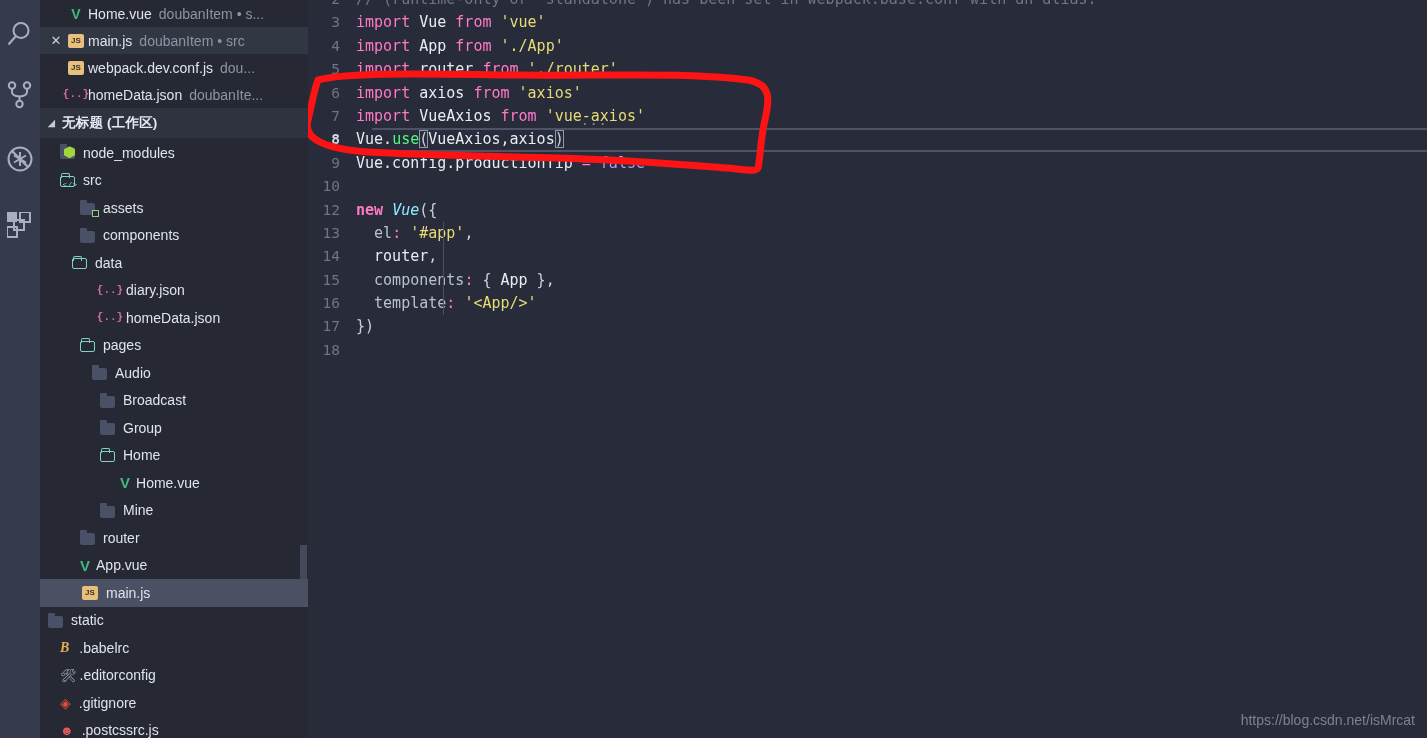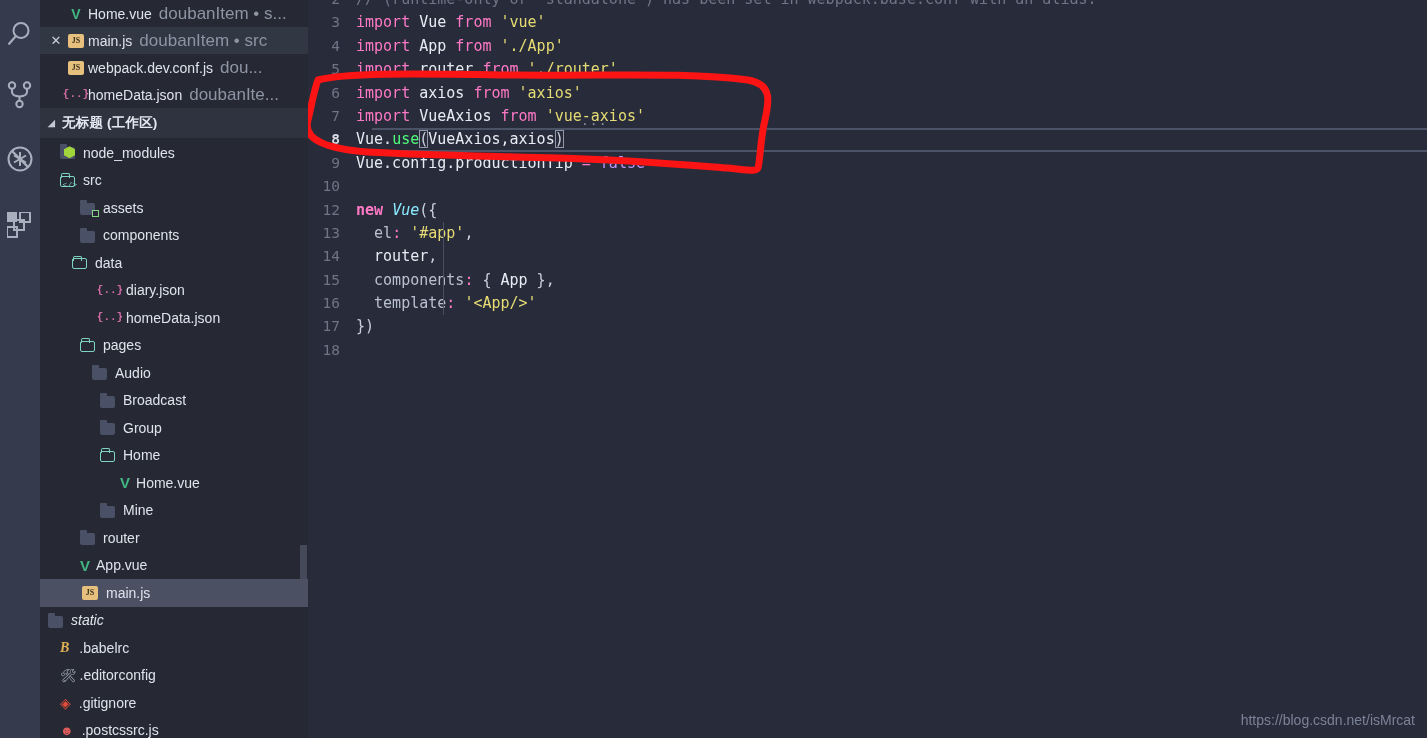--- a/index.html
+++ b/index.html
@@ -45,26 +45,26 @@
   }
   .oe-close.blank { visibility: hidden; }
   .fic {
     width: 20px; flex: 0 0 20px; text-align: center;
     font-size: 10px; font-weight: bold; line-height: 1;
     display: inline-flex; align-items: center; justify-content: center;
   }
   .fic-js {
     background: #e8c07d; color: #3a3320;
     width: 16px; height: 14px; border-radius: 2px;
-    font-size: 8px; font-family: Liberation Serif, serif;
+    font-size: 8px; font-family: Liberation Sans, sans-serif;
   }
   .fic-json { color: #d16ba5; font-family: "Liberation Mono", monospace; font-size: 11px; }
   .fic-vue { color: #41b883; font-size: 14px; font-weight: 700; }
   .oe-name { color: #dfe3ec; margin-left: 2px; }
-  .oe-path { color: #8e94a4; margin-left: 7px; font-size: 17px; }
+  .oe-path { color: #8e94a4; margin-left: 7px; font-size: 14px; }
 
   .ws-header {
     height: 30px; display: flex; align-items: center;
     background: #2f3340; color: #e4e8f0;
     font-size: 13.5px; font-weight: 700; padding-left: 8px;
     letter-spacing: .2px;
   }
   .ws-caret {
     display: inline-block; width: 14px; color: #c2c8d4; font-size: 9px;
   }
@@ -366,21 +366,21 @@
         <span class="tree-label">App.vue</span>
       </div>
 
       <div class="tree-row selected" style="padding-left:40px;">
         <span class="fic">
             <span class="fic-js" style="display:inline-flex;align-items:center;justify-content:center;">JS</span>
           </span>
         <span class="tree-label">main.js</span>
       </div>
 
-      <div class="tree-row" style="font-style:italic;">
+      <div class="tree-row" style="">
         <span class="ic">
             <span class="folder-closed" style="position:absolute;left:0;top:3px;"></span>
           </span>
         <span class="tree-label">static</span>
       </div>
 
       <div class="tree-row" style="padding-left:20px;">
         <span class="ic-babel">B</span>
         <span class="tree-label" style="margin-left:10px;">.babelrc</span>
       </div>

